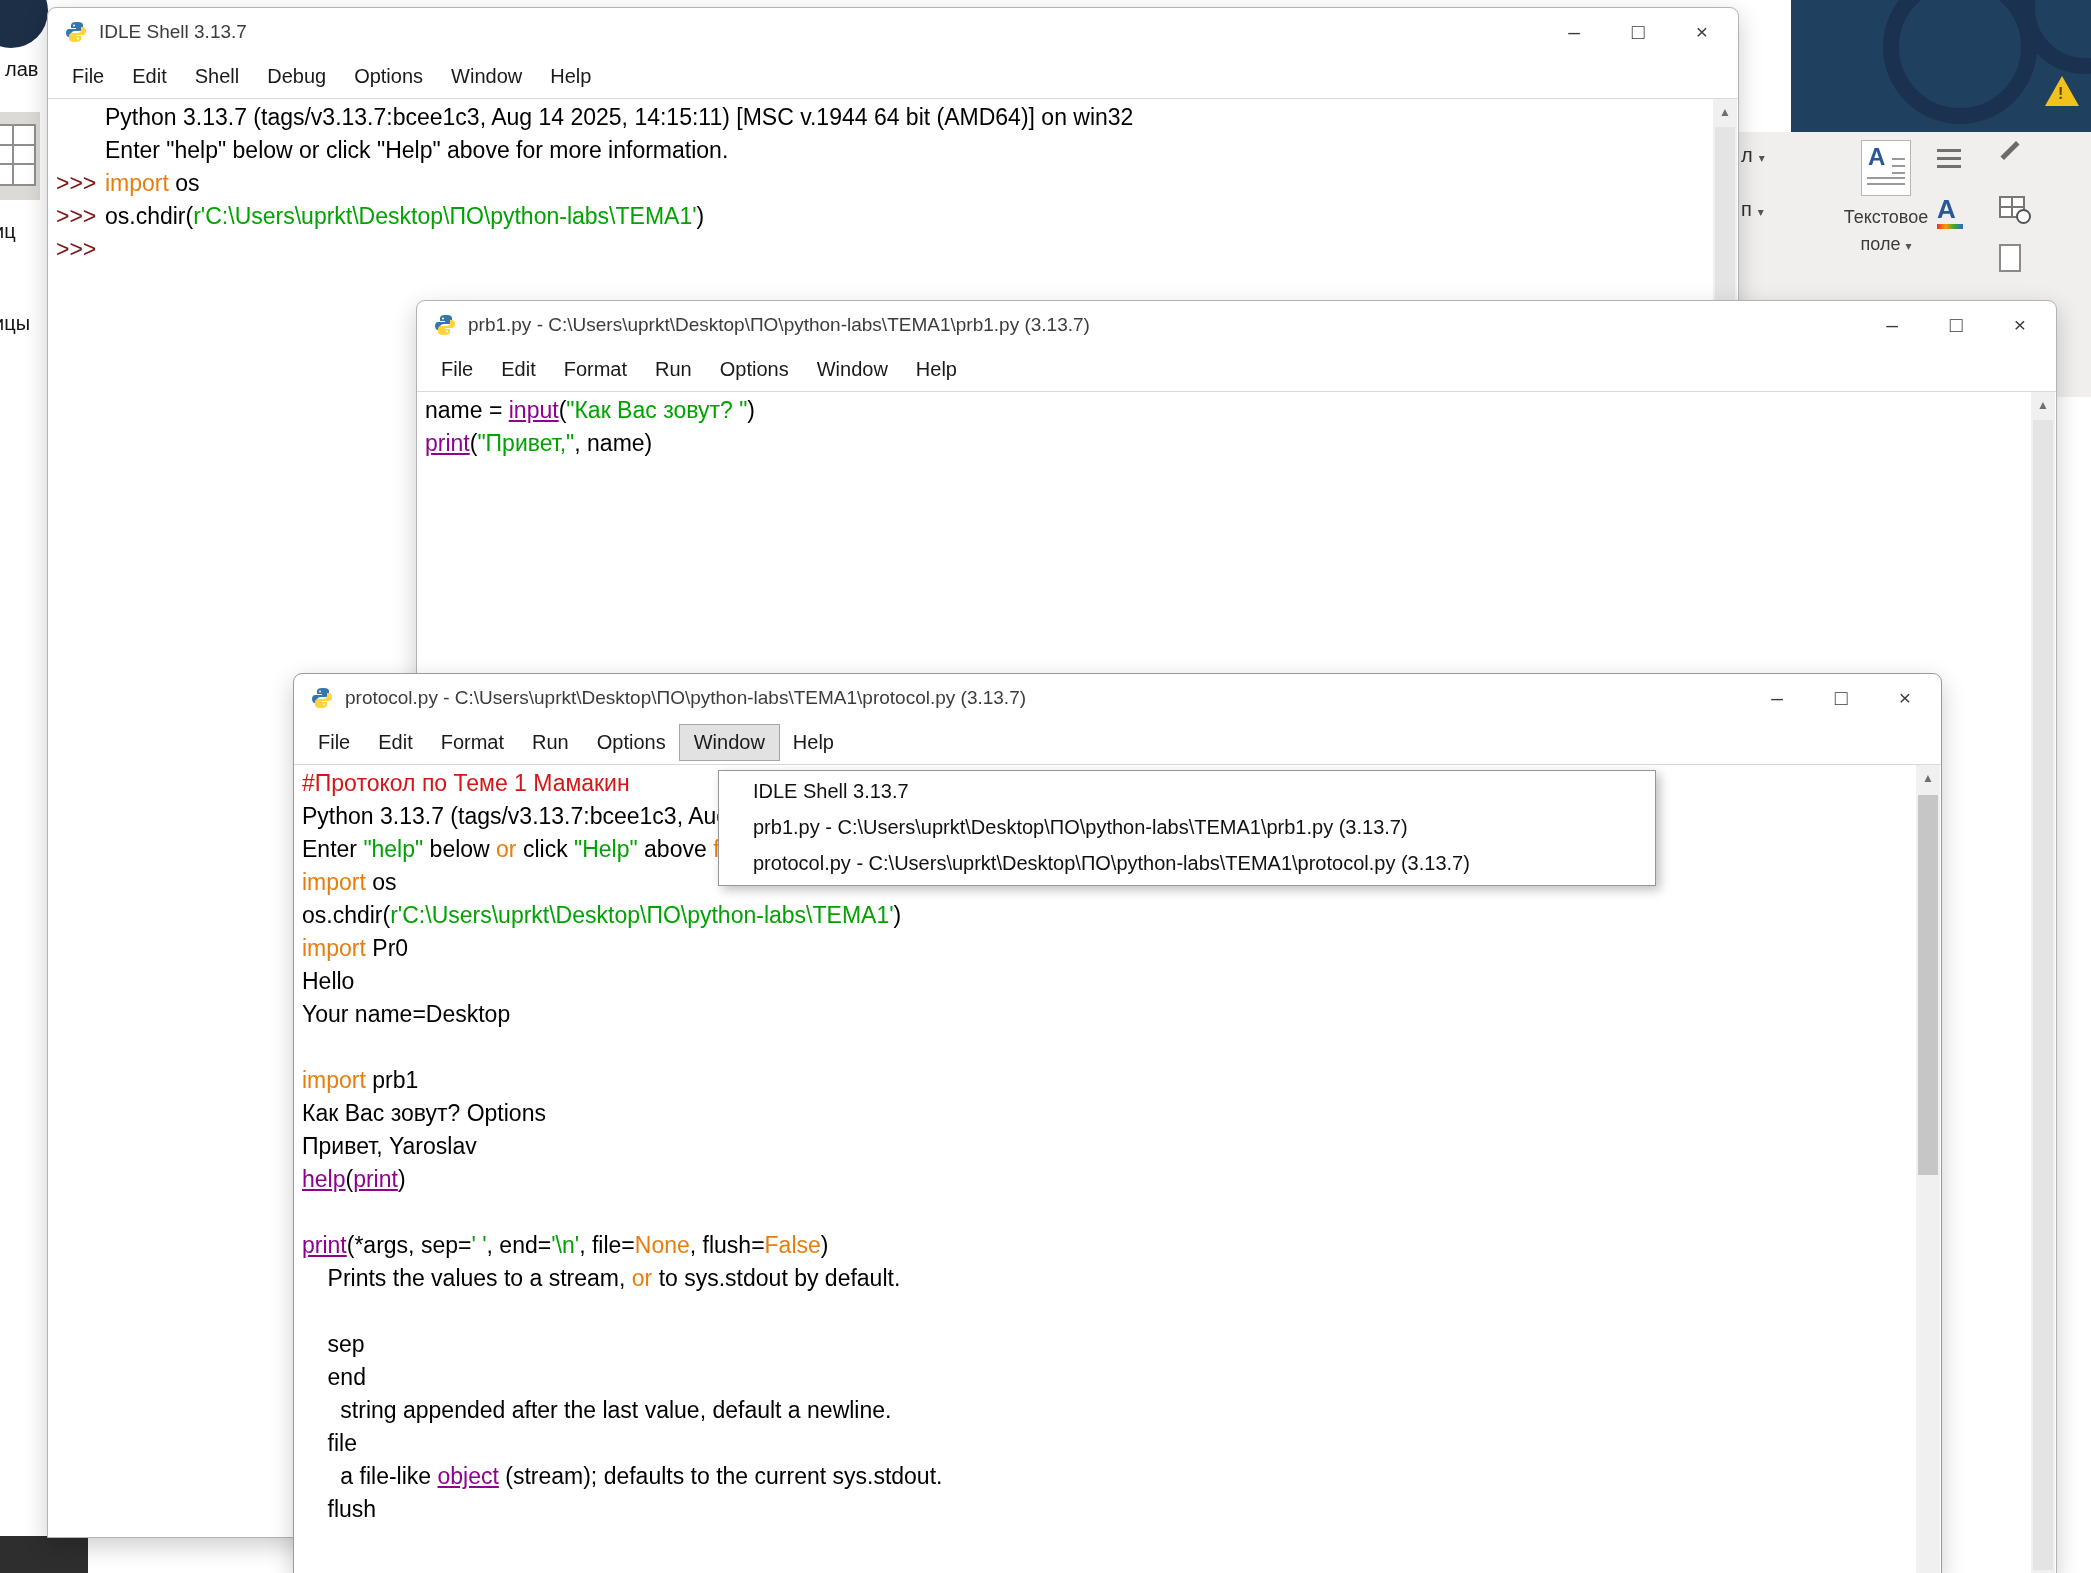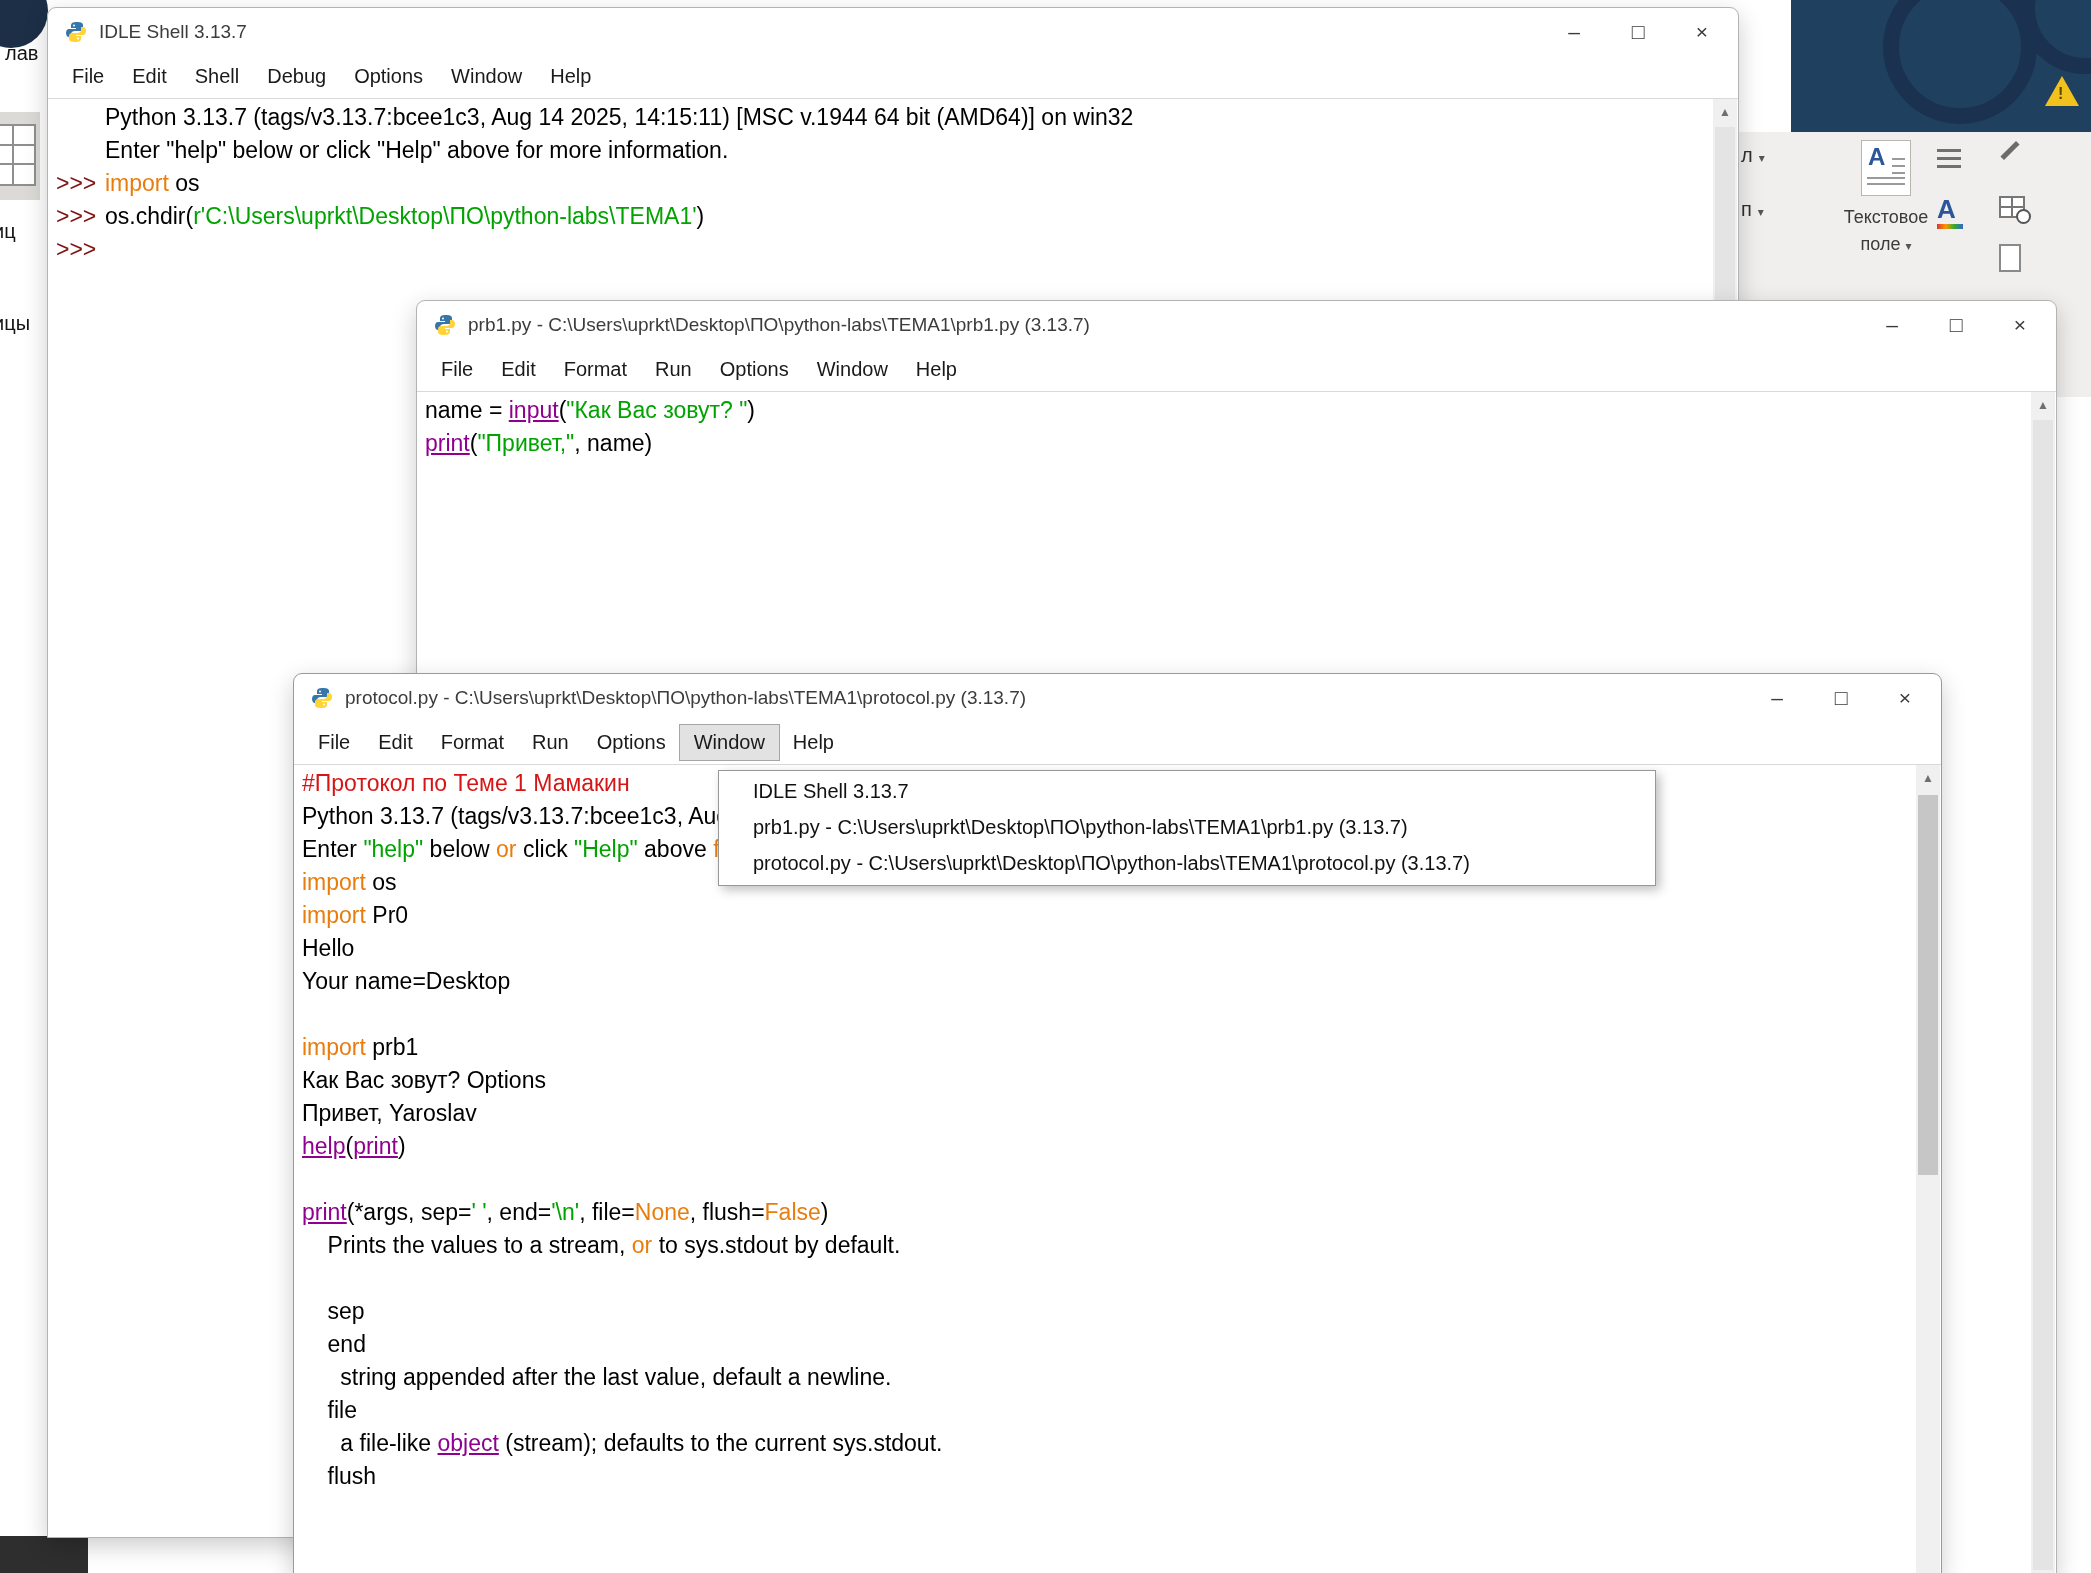--- a/index.html
+++ b/index.html
@@ -4,21 +4,21 @@
 <style>
   html,body{margin:0;padding:0;}
   body{
     width:2091px;height:1573px;position:relative;overflow:hidden;
     background:#ffffff;font-family:"Liberation Sans",sans-serif;
   }
   
   .bg-piece{position:absolute;z-index:0;}
   .lf-circle{left:-26px;top:-26px;width:74px;height:74px;border-radius:50%;background:#1c2f47;}
   .lf-text{font-size:20px;color:#141414;white-space:nowrap;}
-  .lf-top{left:5px;top:42px;}
+  .lf-top{left:5px;top:58px;}
   .lf-grayrect{left:0;top:112px;width:40px;height:88px;background:#dcdad7;}
   .lf-grid{left:-10px;top:124px;width:42px;height:58px;border:2px solid #8f8f8f;background:
      linear-gradient(#8f8f8f 0 0) 0 33%/100% 2px no-repeat,
      linear-gradient(#8f8f8f 0 0) 0 66%/100% 2px no-repeat,
      linear-gradient(#8f8f8f 0 0) 50% 0/2px 100% no-repeat,#fff;}
   .lf-mid{left:-7px;top:220px;}
   .lf-bot{left:-7px;top:312px;}
   .lf-dark{left:0;top:1536px;width:88px;height:37px;background:#2e2e2e;}
 
   .bg-navy{left:1791px;top:0;width:300px;height:132px;background:var(--navy,#20405f);overflow:hidden;}
@@ -249,20 +249,21 @@
       <span class="menu-item">Run</span>
       <span class="menu-item">Options</span>
       <span class="menu-item menu-open">Window</span>
       <span class="menu-item">Help</span>
     </div>
   <div class="content">
       <div class="code-line"><span class="tok-c">#Протокол по Теме 1 Мамакин</span></div>
       <div class="code-line"><span class="tok-d">Python 3.13.7 (tags/v3.13.7:bcee1c3, Aug 14 2025, 14:15:11) [MSC v.1944 64 bit (AMD64)] on win32</span></div>
       <div class="code-line"><span class="tok-d">Enter </span><span class="tok-s">"help"</span><span class="tok-d"> below </span><span class="tok-k">or</span><span class="tok-d"> click </span><span class="tok-s">"Help"</span><span class="tok-d"> above </span><span class="tok-k">for</span><span class="tok-d"> more information.</span></div>
       <div class="code-line"><span class="tok-k">import</span><span class="tok-d"> os</span></div>
+      <div class="code-line"><span class="tok-d">os.chdir(</span><span class="tok-s">r'C:\Users\uprkt\Desktop\ПО\python-labs\TEMA1'</span><span class="tok-d">)</span></div>
       <div class="code-line"><span class="tok-k">import</span><span class="tok-d"> Pr0</span></div>
       <div class="code-line"><span class="tok-d">Hello</span></div>
       <div class="code-line"><span class="tok-d">Your name=Desktop</span></div>
       <div class="code-line"></div>
       <div class="code-line"><span class="tok-k">import</span><span class="tok-d"> prb1</span></div>
       <div class="code-line"><span class="tok-d">Как Вас зовут? Options</span></div>
       <div class="code-line"><span class="tok-d">Привет, Yaroslav</span></div>
       <div class="code-line"><span class="tok-b">help</span><span class="tok-d">(</span><span class="tok-b">print</span><span class="tok-d">)</span></div>
       <div class="code-line"></div>
       <div class="code-line"><span class="tok-b">print</span><span class="tok-d">(*args, sep=</span><span class="tok-s">' '</span><span class="tok-d">, end=</span><span class="tok-s">'\n'</span><span class="tok-d">, file=</span><span class="tok-k">None</span><span class="tok-d">, flush=</span><span class="tok-k">False</span><span class="tok-d">)</span></div>

